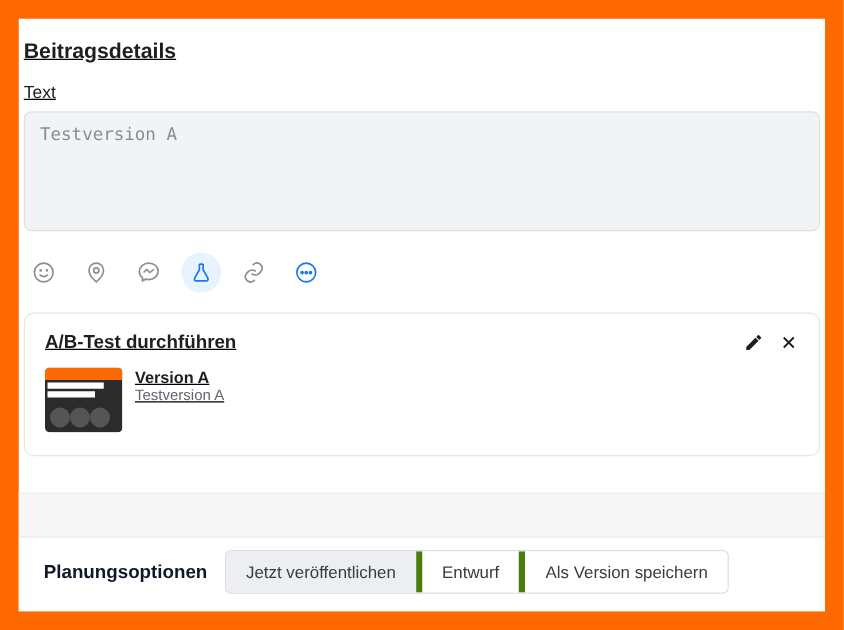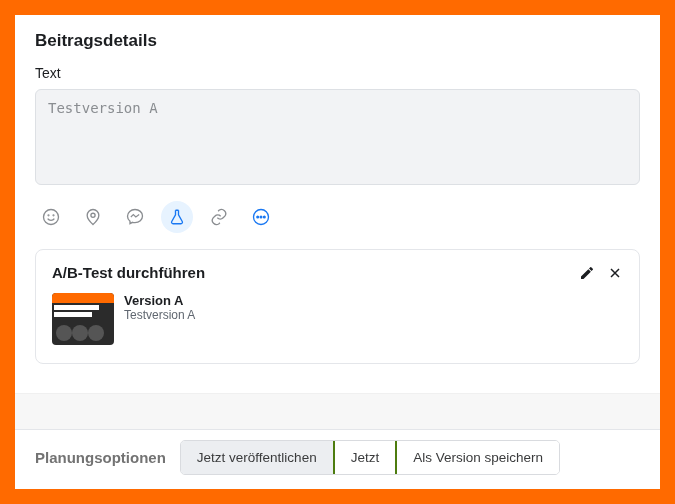--- a/index.html
+++ b/index.html
@@ -11,21 +11,21 @@
     padding: 15px;
   }
   .panel {
     background: #fff;
     width: 100%;
     height: 100%;
     display: flex;
     flex-direction: column;
     padding-top: 16px;
   }
-  .section { padding: 0 20px; }
+  .section { padding: 0 4px; text-decoration: underline; }
   .title {
     font-size: 17px;
     font-weight: 700;
     color: #1c1e21;
     margin-bottom: 14px;
   }
   .field-label {
     font-size: 14px;
     color: #1c1e21;
     margin-bottom: 8px;
@@ -85,34 +85,34 @@
   .v-sub { font-size: 12px; color: #606770; }
   .spacer { flex: 1; background: #f7f7f7; min-height: 14px; border-top: 1px solid #f0f0f0;}
   .footer {
     display: flex;
     align-items: center;
     padding: 10px 20px 14px 20px;
     gap: 14px;
     border-top: 1px solid #e4e6ea;
     background: #fff;
   }
-  .footer-title { font-size: 15px; font-weight: 700; color: #737373; }
+  .footer-title { font-size: 15px; font-weight: 700; color: #0f172a; }
   .seg {
     display: flex;
     border: 1px solid #d9dbdf;
     border-radius: 5px;
     overflow: hidden;
   }
   .seg-btn {
     padding: 9px 16px;
     font-size: 13.5px;
     color: #3a3b3c;
     background: #fff;
     border: none;
-    border-right: 2px solid #4d7c0f;
+    border-right: 5px solid #4d7c0f;
     cursor: pointer;
     white-space: nowrap;
   }
   .seg-btn:last-child { border-right: none; }
   .seg-btn.active { background: #eceef1; }
 </style>
 </head>
 <body>
 
 <div class="panel">
@@ -201,18 +201,18 @@
       </div>
     </div>
   </div>
 
   <div class="spacer"></div>
 
   <div class="footer">
     <div class="footer-title">Planungsoptionen</div>
     <div class="seg">
       <button class="seg-btn active">Jetzt veröffentlichen</button>
-      <button class="seg-btn">Jetzt</button>
+      <button class="seg-btn">Entwurf</button>
       <button class="seg-btn">Als Version speichern</button>
     </div>
   </div>
 
 </div>
 
 </body></html>

